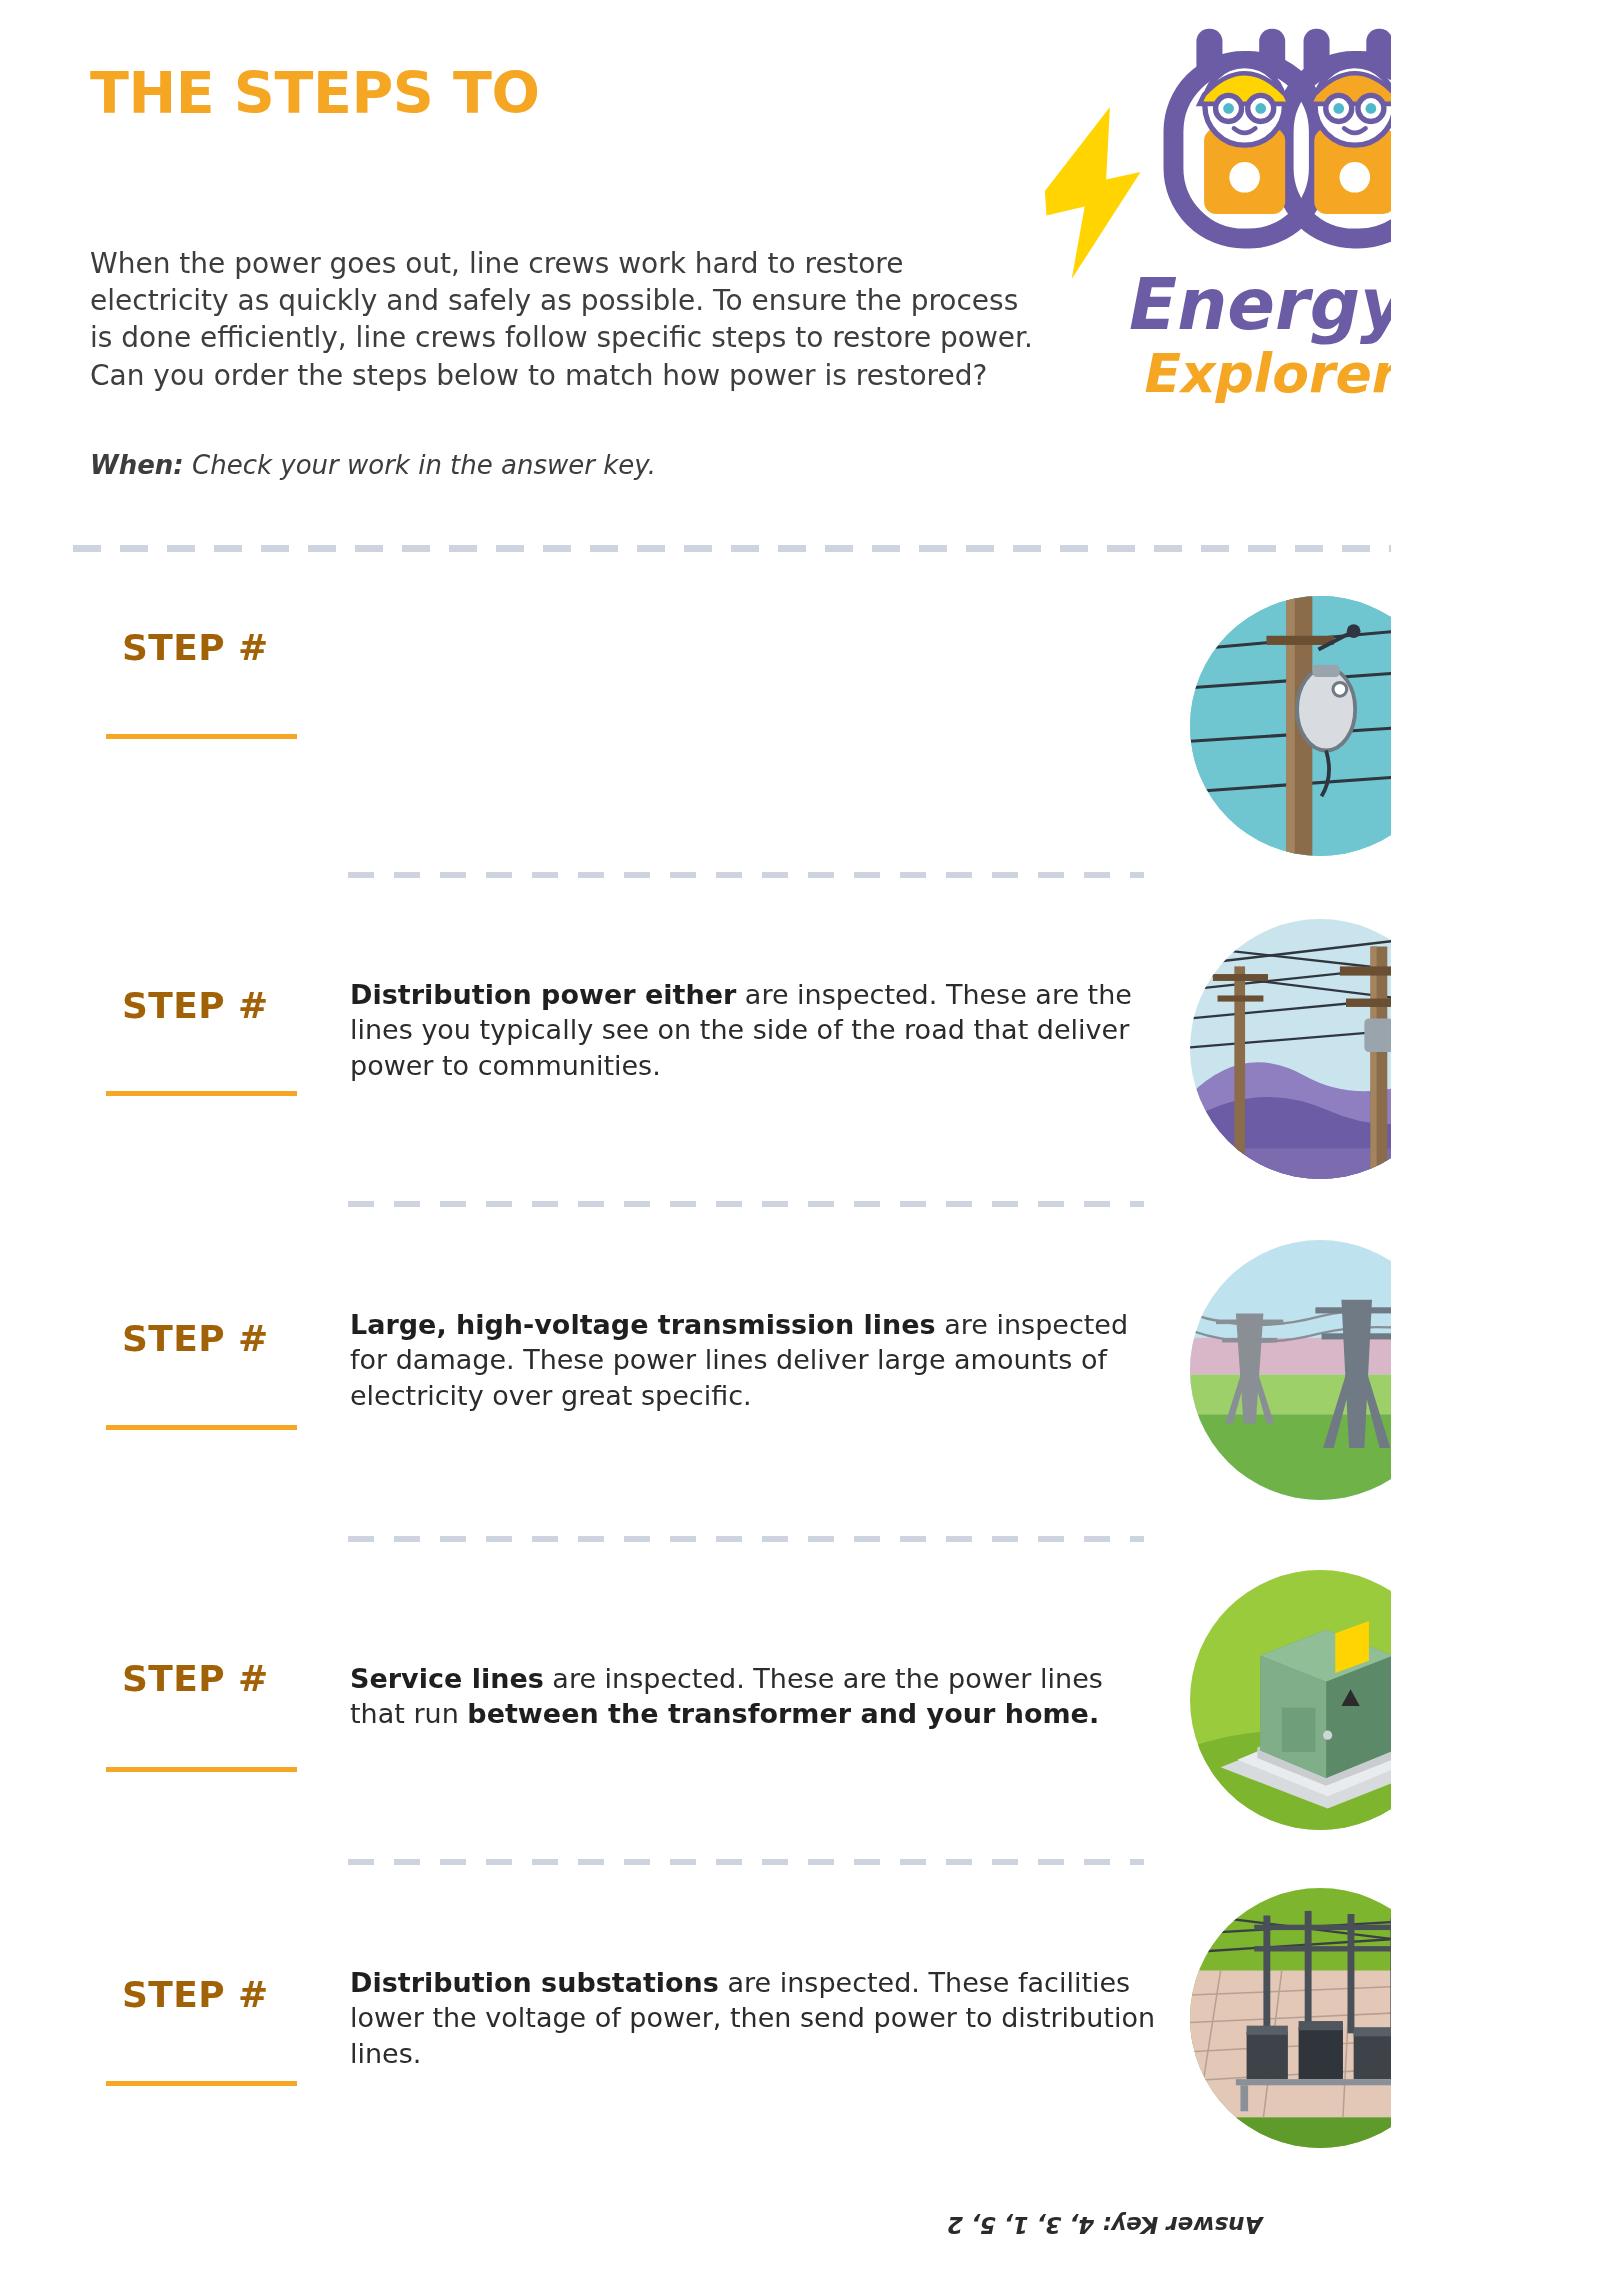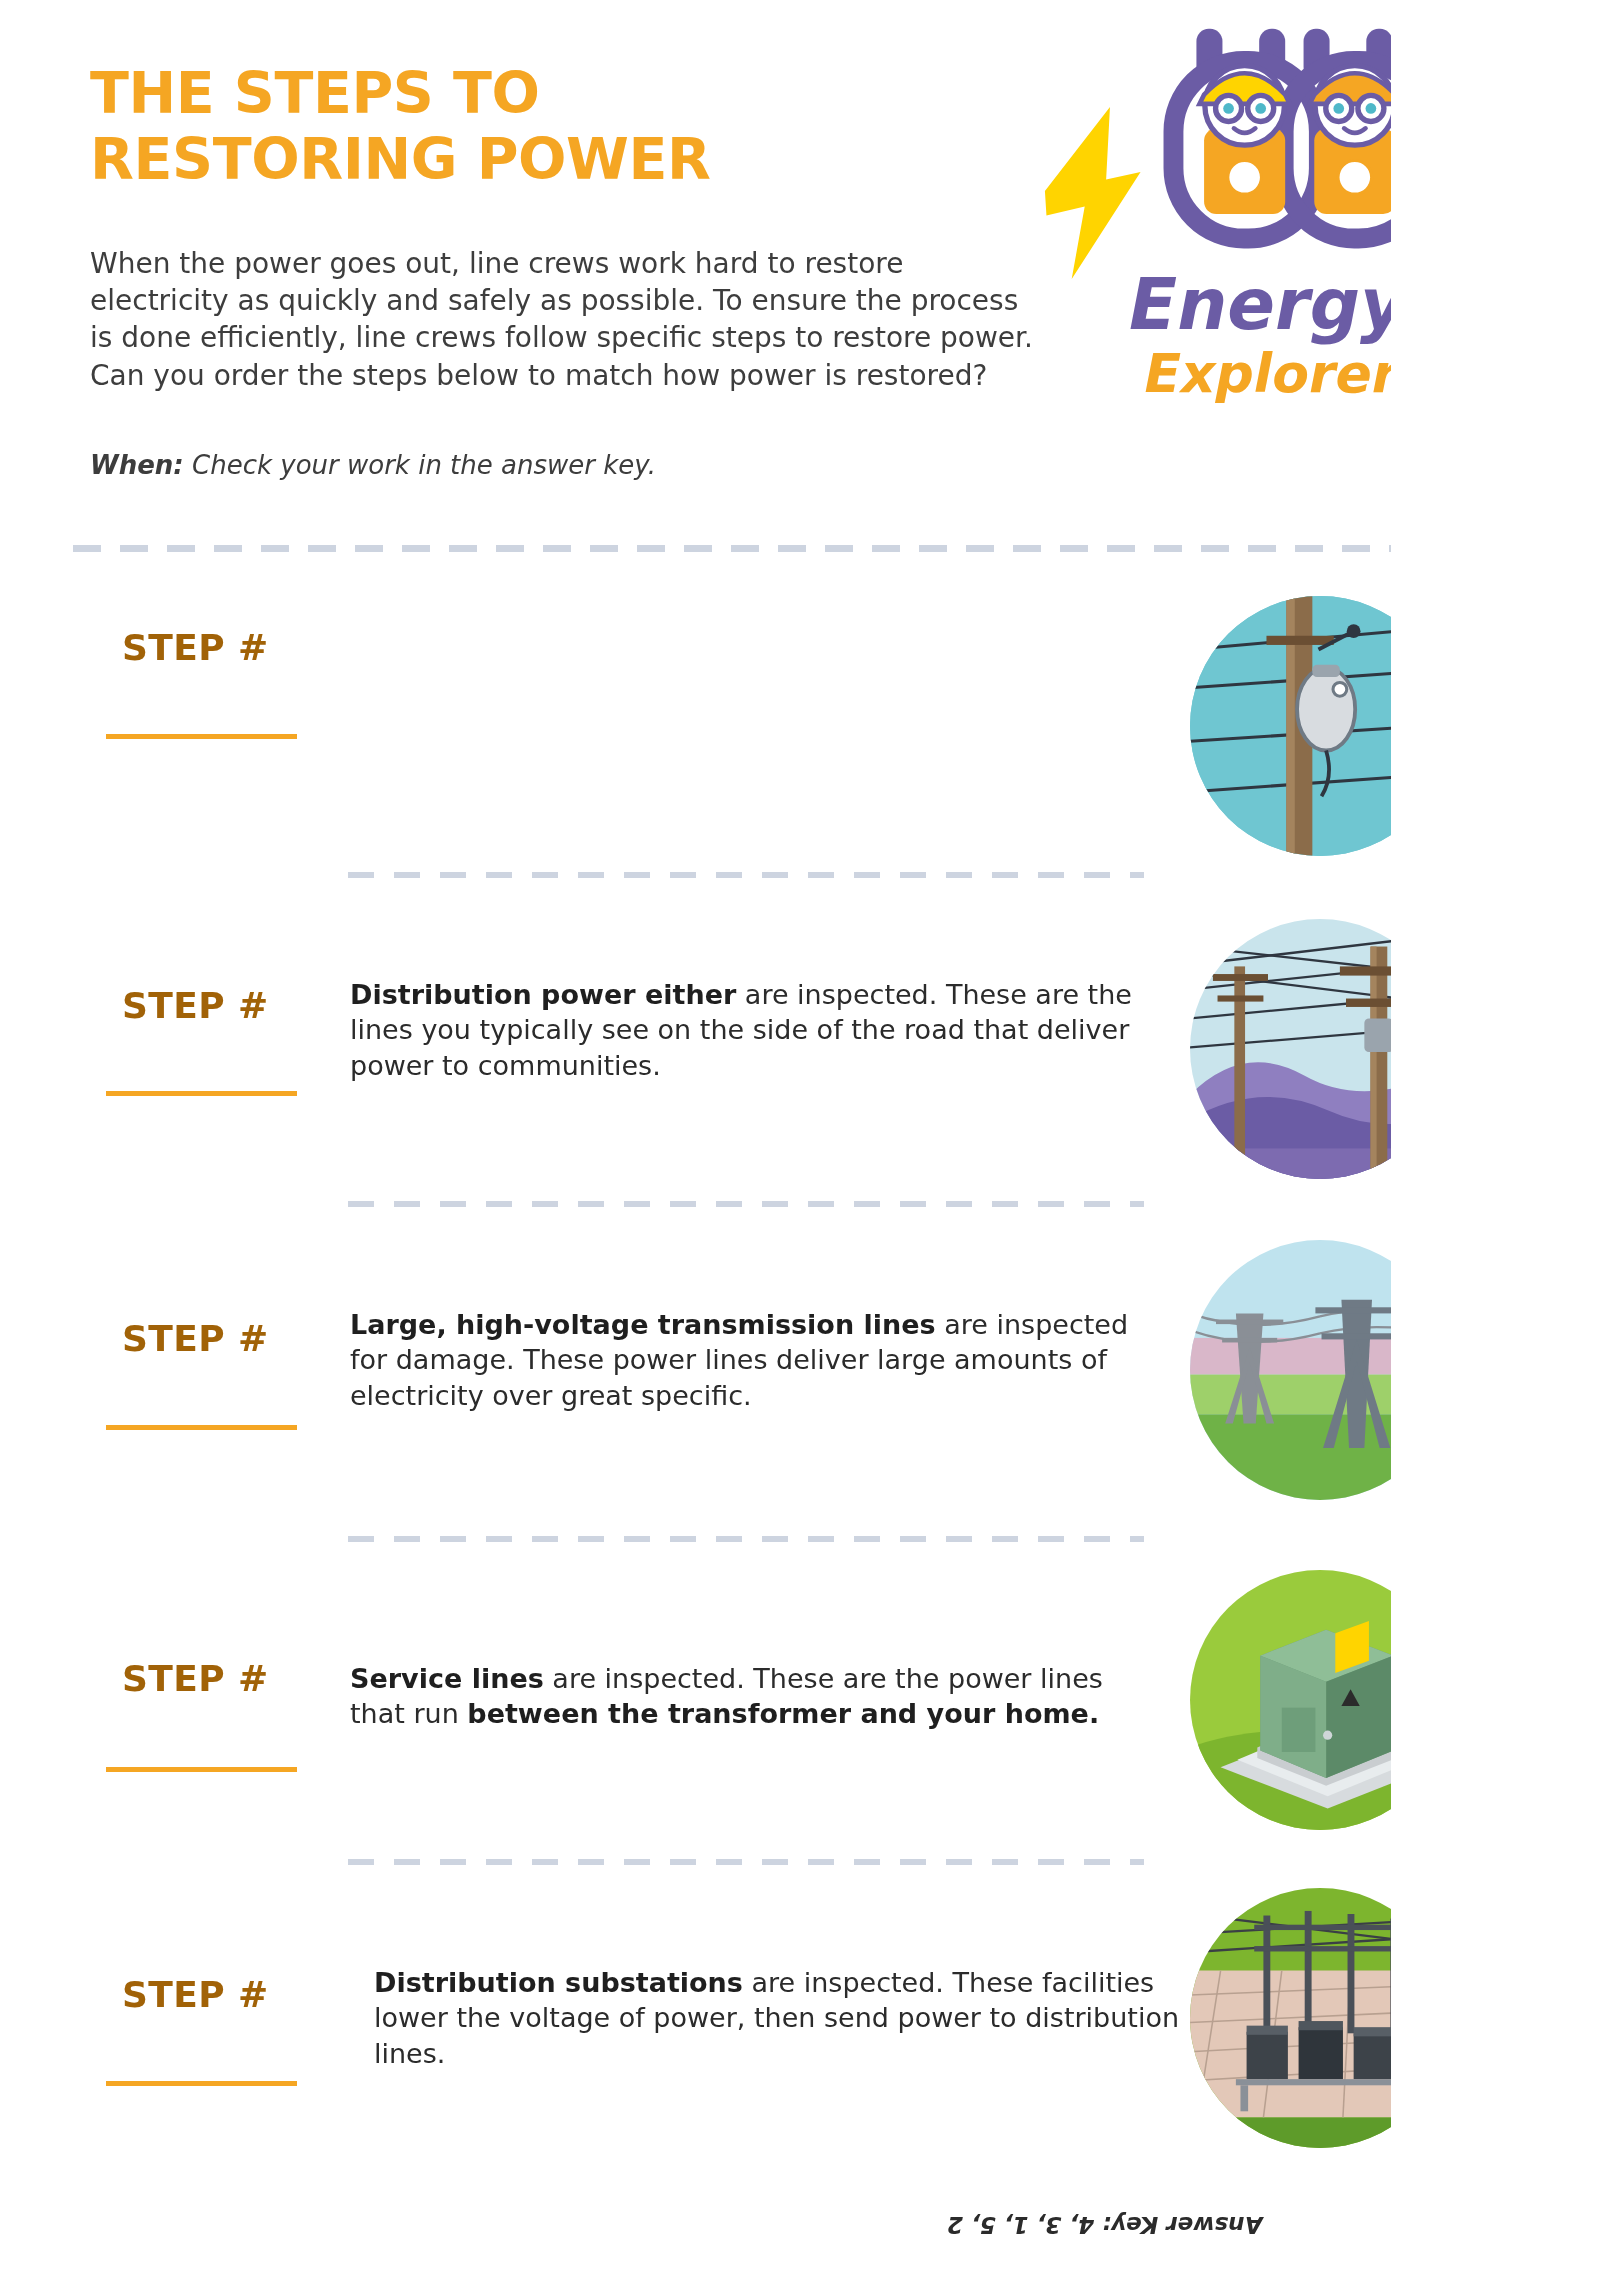--- a/index.html
+++ b/index.html
@@ -138,21 +138,20 @@
 </style>
 </head>
 <body>
 
 <div class="page">
 
   <div class="header">
 
     <div class="title">
       <div>THE STEPS TO</div>
-      <div>RESTORING POWER</div>
     </div>
 
     <div class="intro">When the power goes out, line crews work hard to restore electricity as quickly and safely as possible. To ensure the process is done efficiently, line crews follow specific steps to restore power. Can you order the steps below to match how power is restored?</div>
 
     <div class="hint">
       <b>When:</b>
       <span>Check your work in the answer key.</span>
     </div>
 
     <div class="logo">
@@ -324,21 +323,21 @@
         <circle cx="180" cy="216" r="6" fill="#cfd6d8"></circle>
       </svg>
     </div>
   </div>
 
   <div class="dash-short" style="top:1859px;"></div>
 
   <div class="step-row" style="top:1905px; height:253px;">
     <div class="step-label" style="top:69px;">STEP #</div>
     <div class="step-blank" style="top:176px;"></div>
-    <div class="step-text" style="top:60px;margin-left:24px;">
+    <div class="step-text" style="top:60px;">
       <b>Distribution substations</b><span> are inspected. These facilities lower the voltage of power, then send power to distribution lines.</span>
     </div>
     <div class="thumb" style="top:-17px;">
       <svg width="260" height="260" viewBox="0 0 340 340" xmlns="http://www.w3.org/2000/svg">
         <rect width="340" height="340" fill="#7DB52E"></rect>
         <path d="M0 108 L340 108 L340 300 L0 300 Z" fill="#E3C8B8"></path>
         <path d="M0 300 L340 300 L340 340 L0 340 Z" fill="#5E9B2A"></path>
         <g stroke="#b8a090" stroke-width="2">
           <path d="M0 140 L340 126"></path>
             <path d="M0 176 L340 160"></path>

